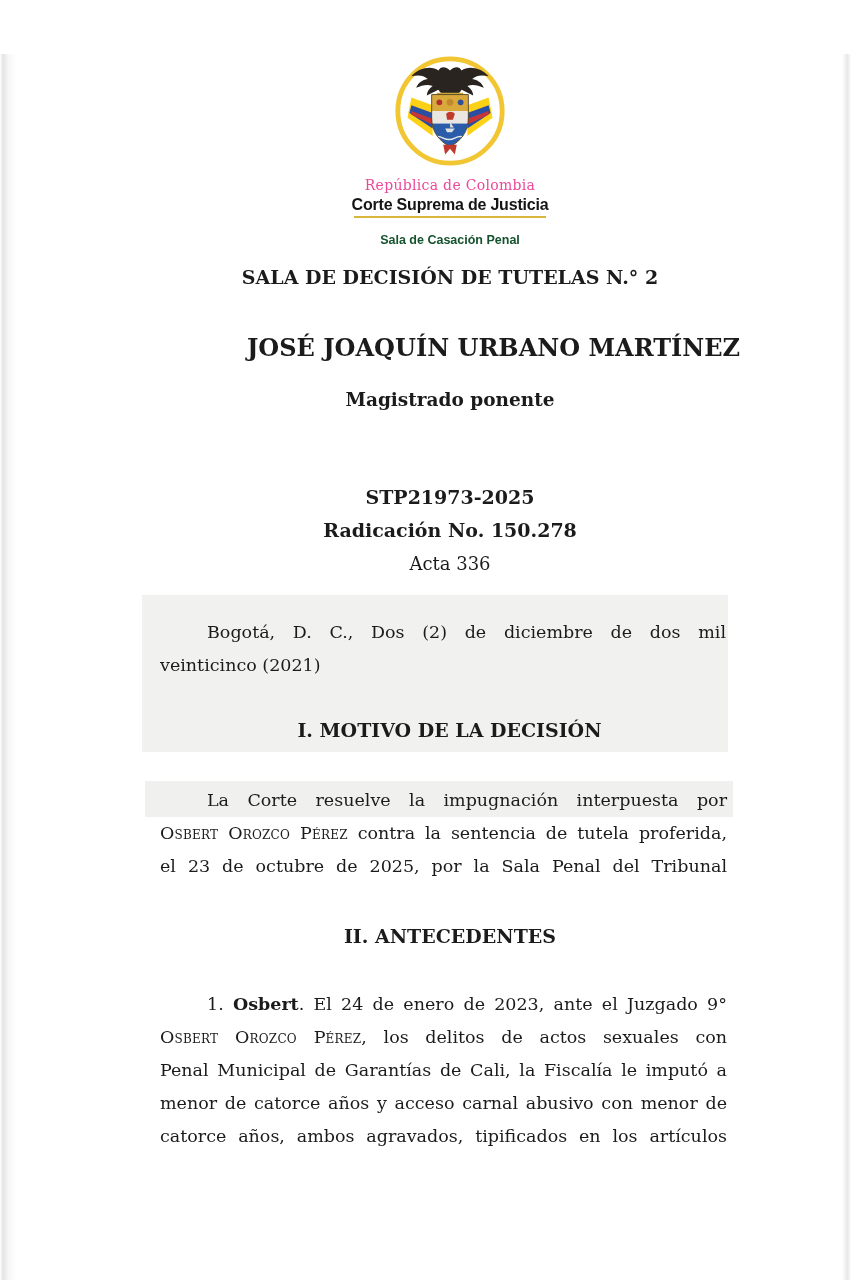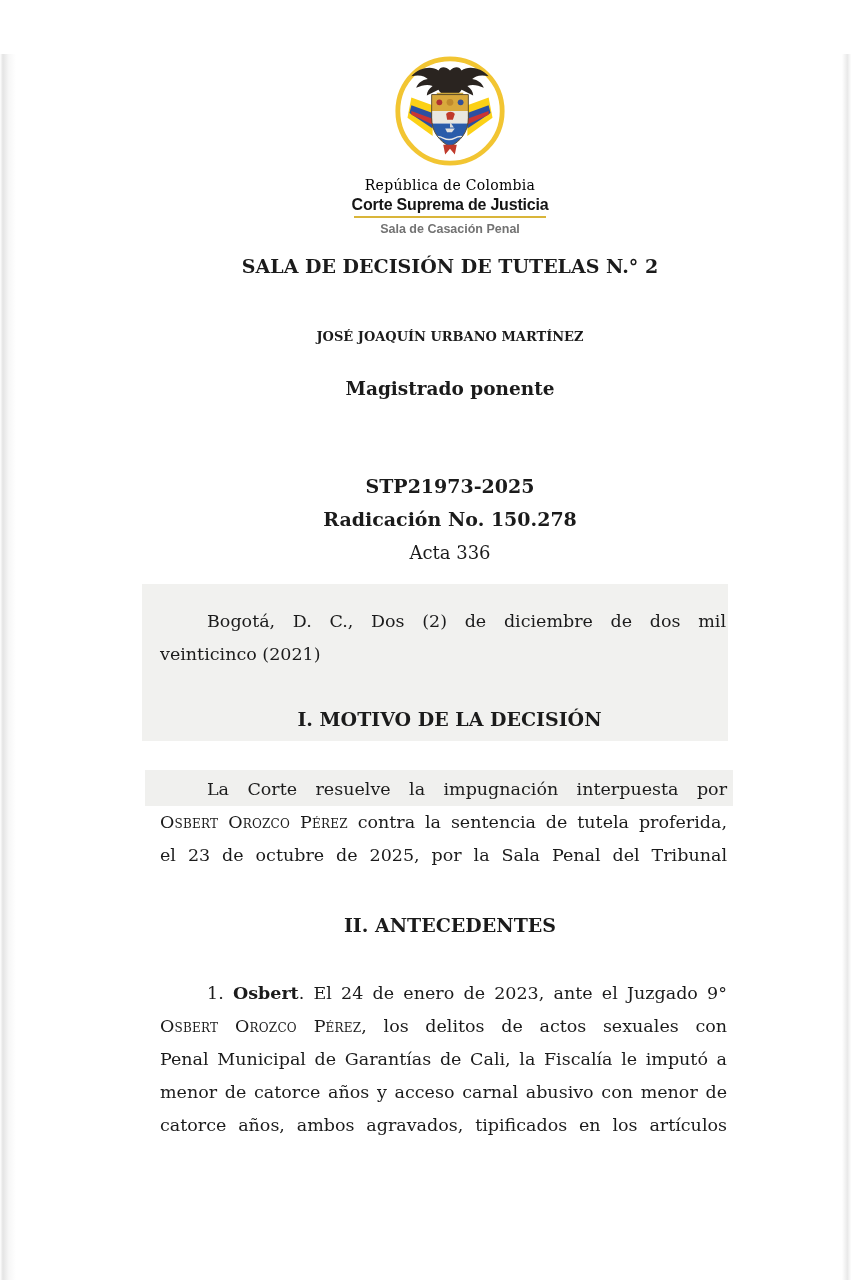--- a/index.html
+++ b/index.html
@@ -9,30 +9,30 @@
     position:relative;overflow:hidden;
   }
   .page{position:relative;width:851px;height:1280px;background:var(--page-bg,#fff);}
   .edge{position:absolute;top:0;bottom:0;pointer-events:none;z-index:9;}
   .edge.left{left:0;width:16px;background:linear-gradient(90deg,#ffffff 0%,#e4e4e4 18%,#f7f7f7 55%,#ffffff 100%);}
   .edge.right{right:0;width:9px;background:linear-gradient(270deg,#fdfdfd 0%,#e9e9e9 40%,#ffffff 100%);}
 
   
   .crest{margin-top:54px;text-align:center;padding-left:49px;}
   .crest svg{display:block;margin:0 auto;}
-  .republic{font-size:14px;margin-top:9px;color:#000000;letter-spacing:.3px;}
+  .republic{font-size:14px;margin-top:9px;color:#ec4899;letter-spacing:.3px;}
   .court{font-family:"Liberation Sans",sans-serif;font-weight:700;font-size:16px;margin-top:3px;color:#151515;letter-spacing:-.2px;}
   .gold-rule{width:192px;height:2px;background:var(--gold-rule,#d9b53a);margin:2px auto 0;}
-  .chamber{font-family:"Liberation Sans",sans-serif;font-weight:700;font-size:12.5px;margin-top:4px;color:#737373;}
+  .chamber{font-family:"Liberation Sans",sans-serif;font-weight:700;font-size:12.5px;margin-top:15px;color:#14532d;}
 
   .content{padding:0 124px 0 160px;}
   .ctr{text-align:center;margin-right:-13px;}
   h1,h2,h3,h4{margin:0;font-weight:bold;line-height:33px;}
   h1.sala{margin-top:14px;font-size:19px;}
-  h2.magistrate{margin-top:37px;font-size:13px;}
+  h2.magistrate{margin-top:37px;font-size:24px;text-align:right;}
   h3.role{margin-top:19px;font-size:18.5px;}
   .case-ids{margin-top:65px;line-height:33px;}
   .case-ids .cid-b{font-weight:bold;font-size:19px;}
   .case-ids .cid-r{font-weight:normal;font-size:18px;}
 
   .hl-block{
     margin-top:15px;margin-left:-18px;margin-right:-1px;
     padding:21px 2px 5px 18px;
     background:var(--highlight-block,#f1f1ef);
   }

